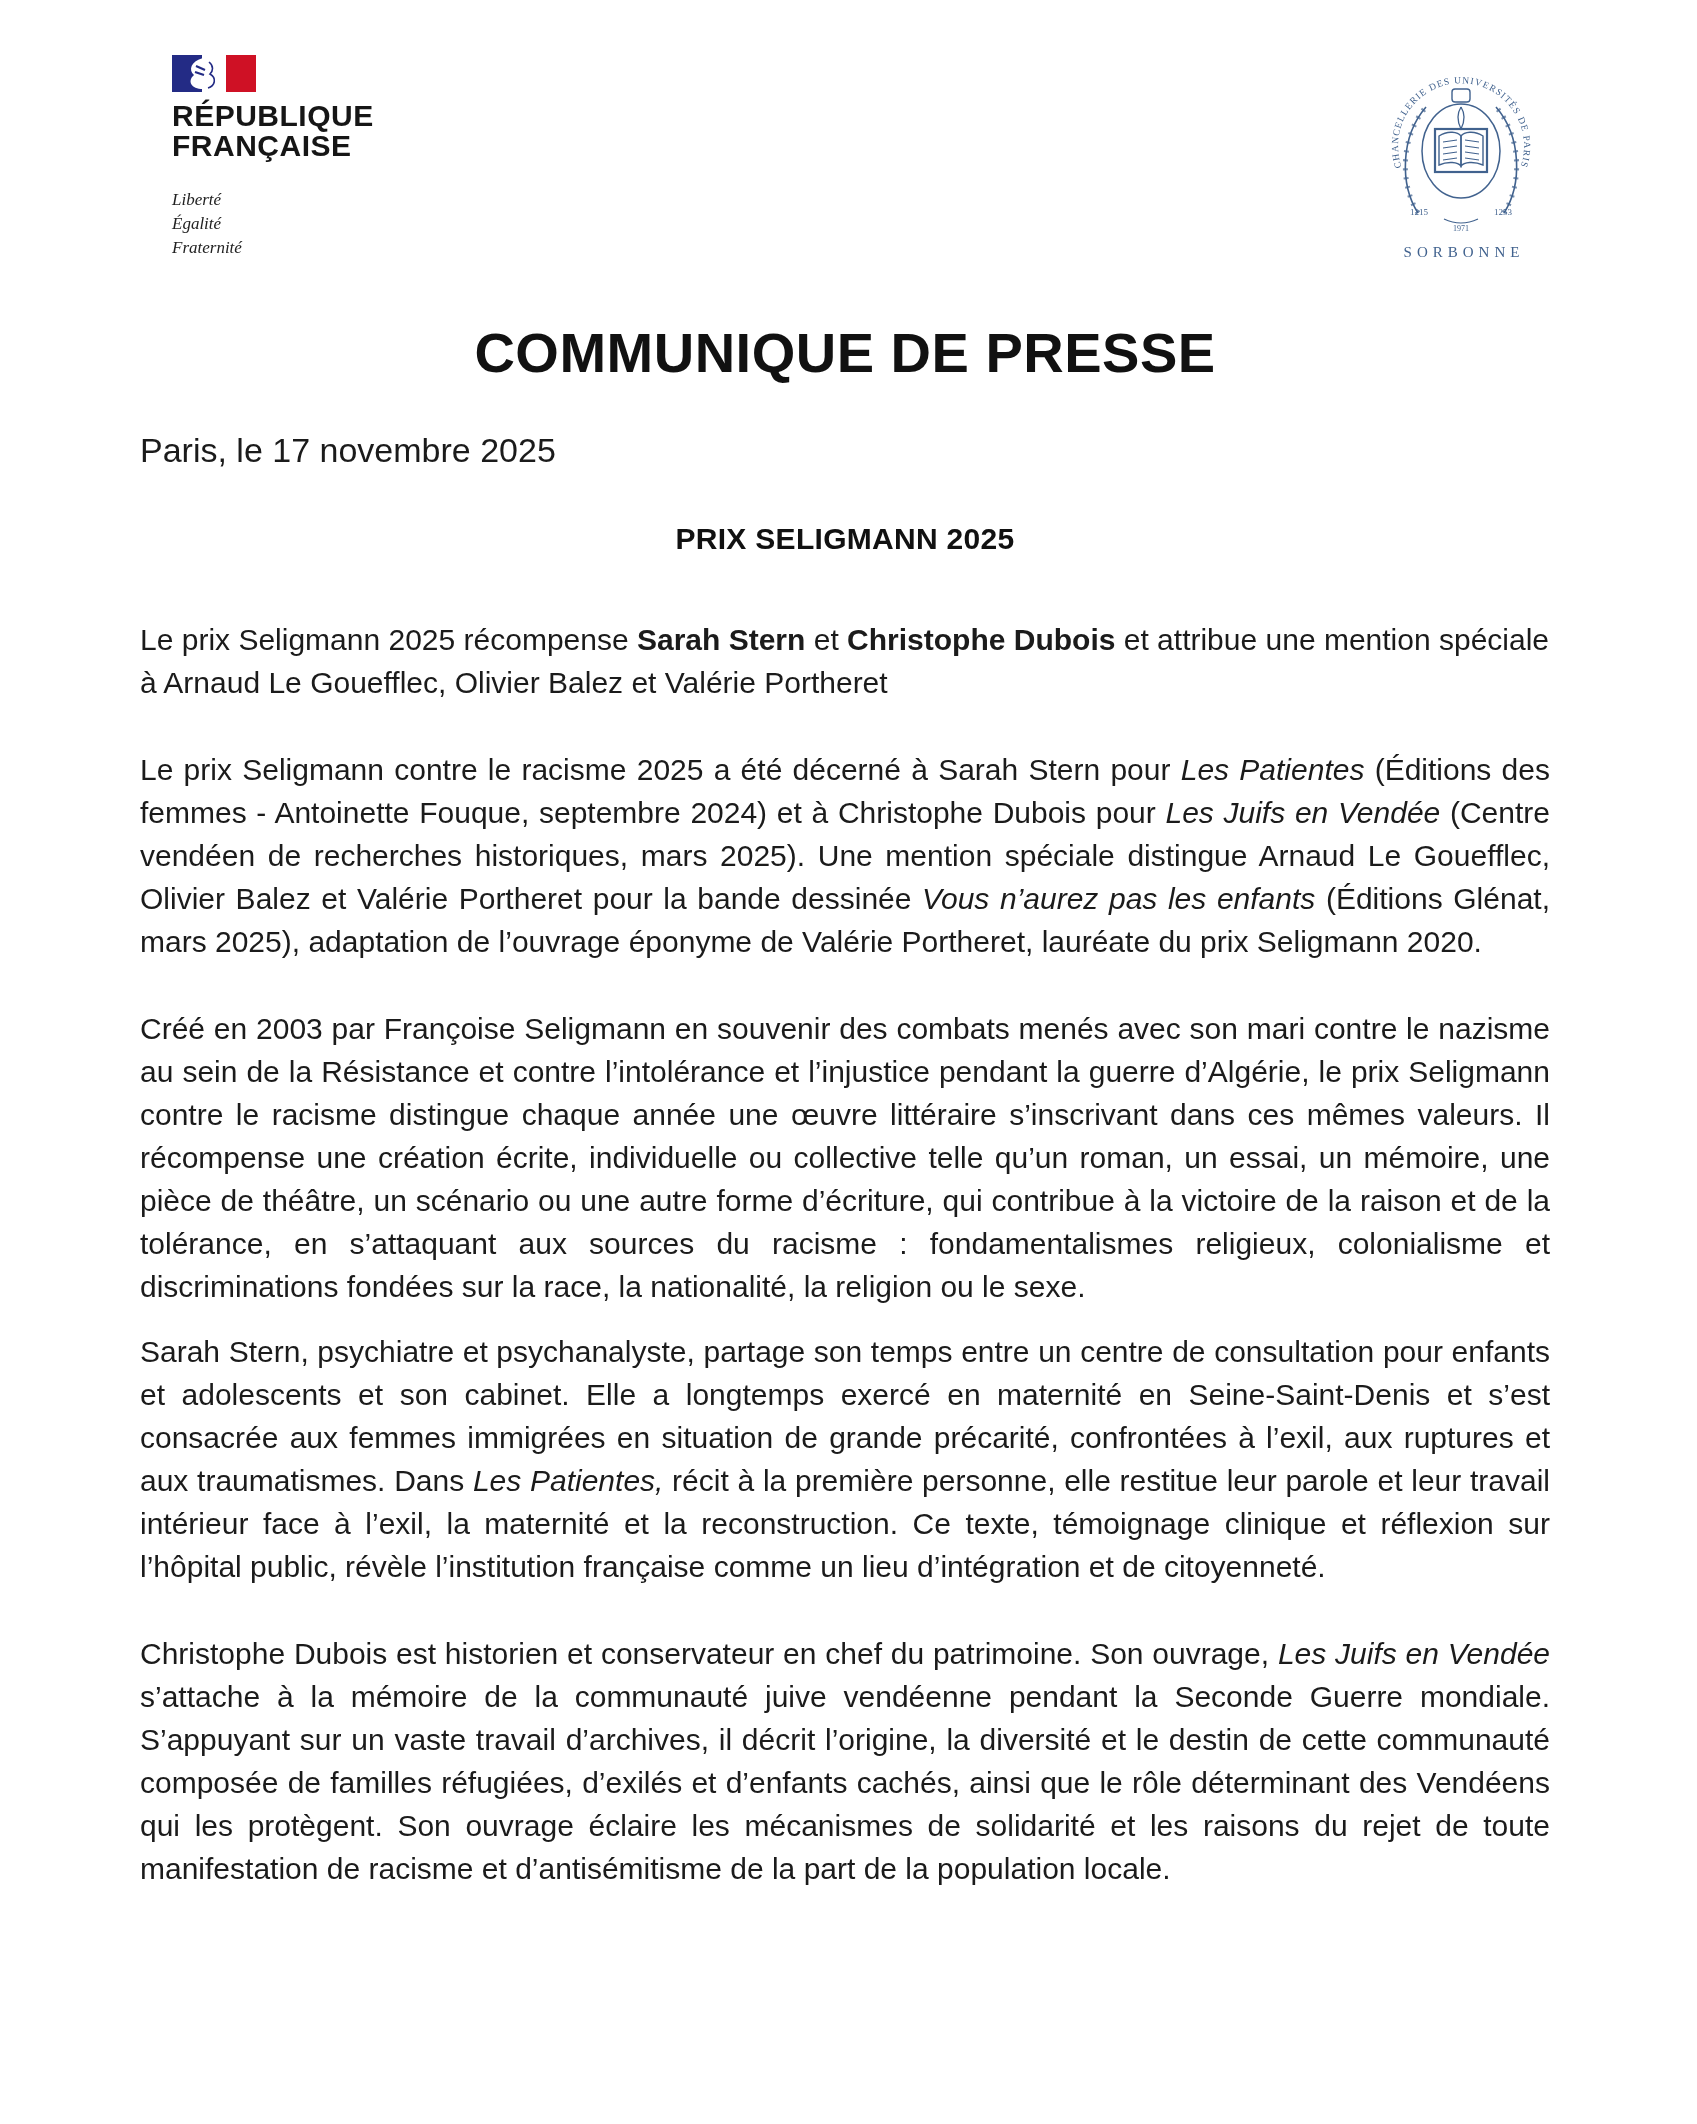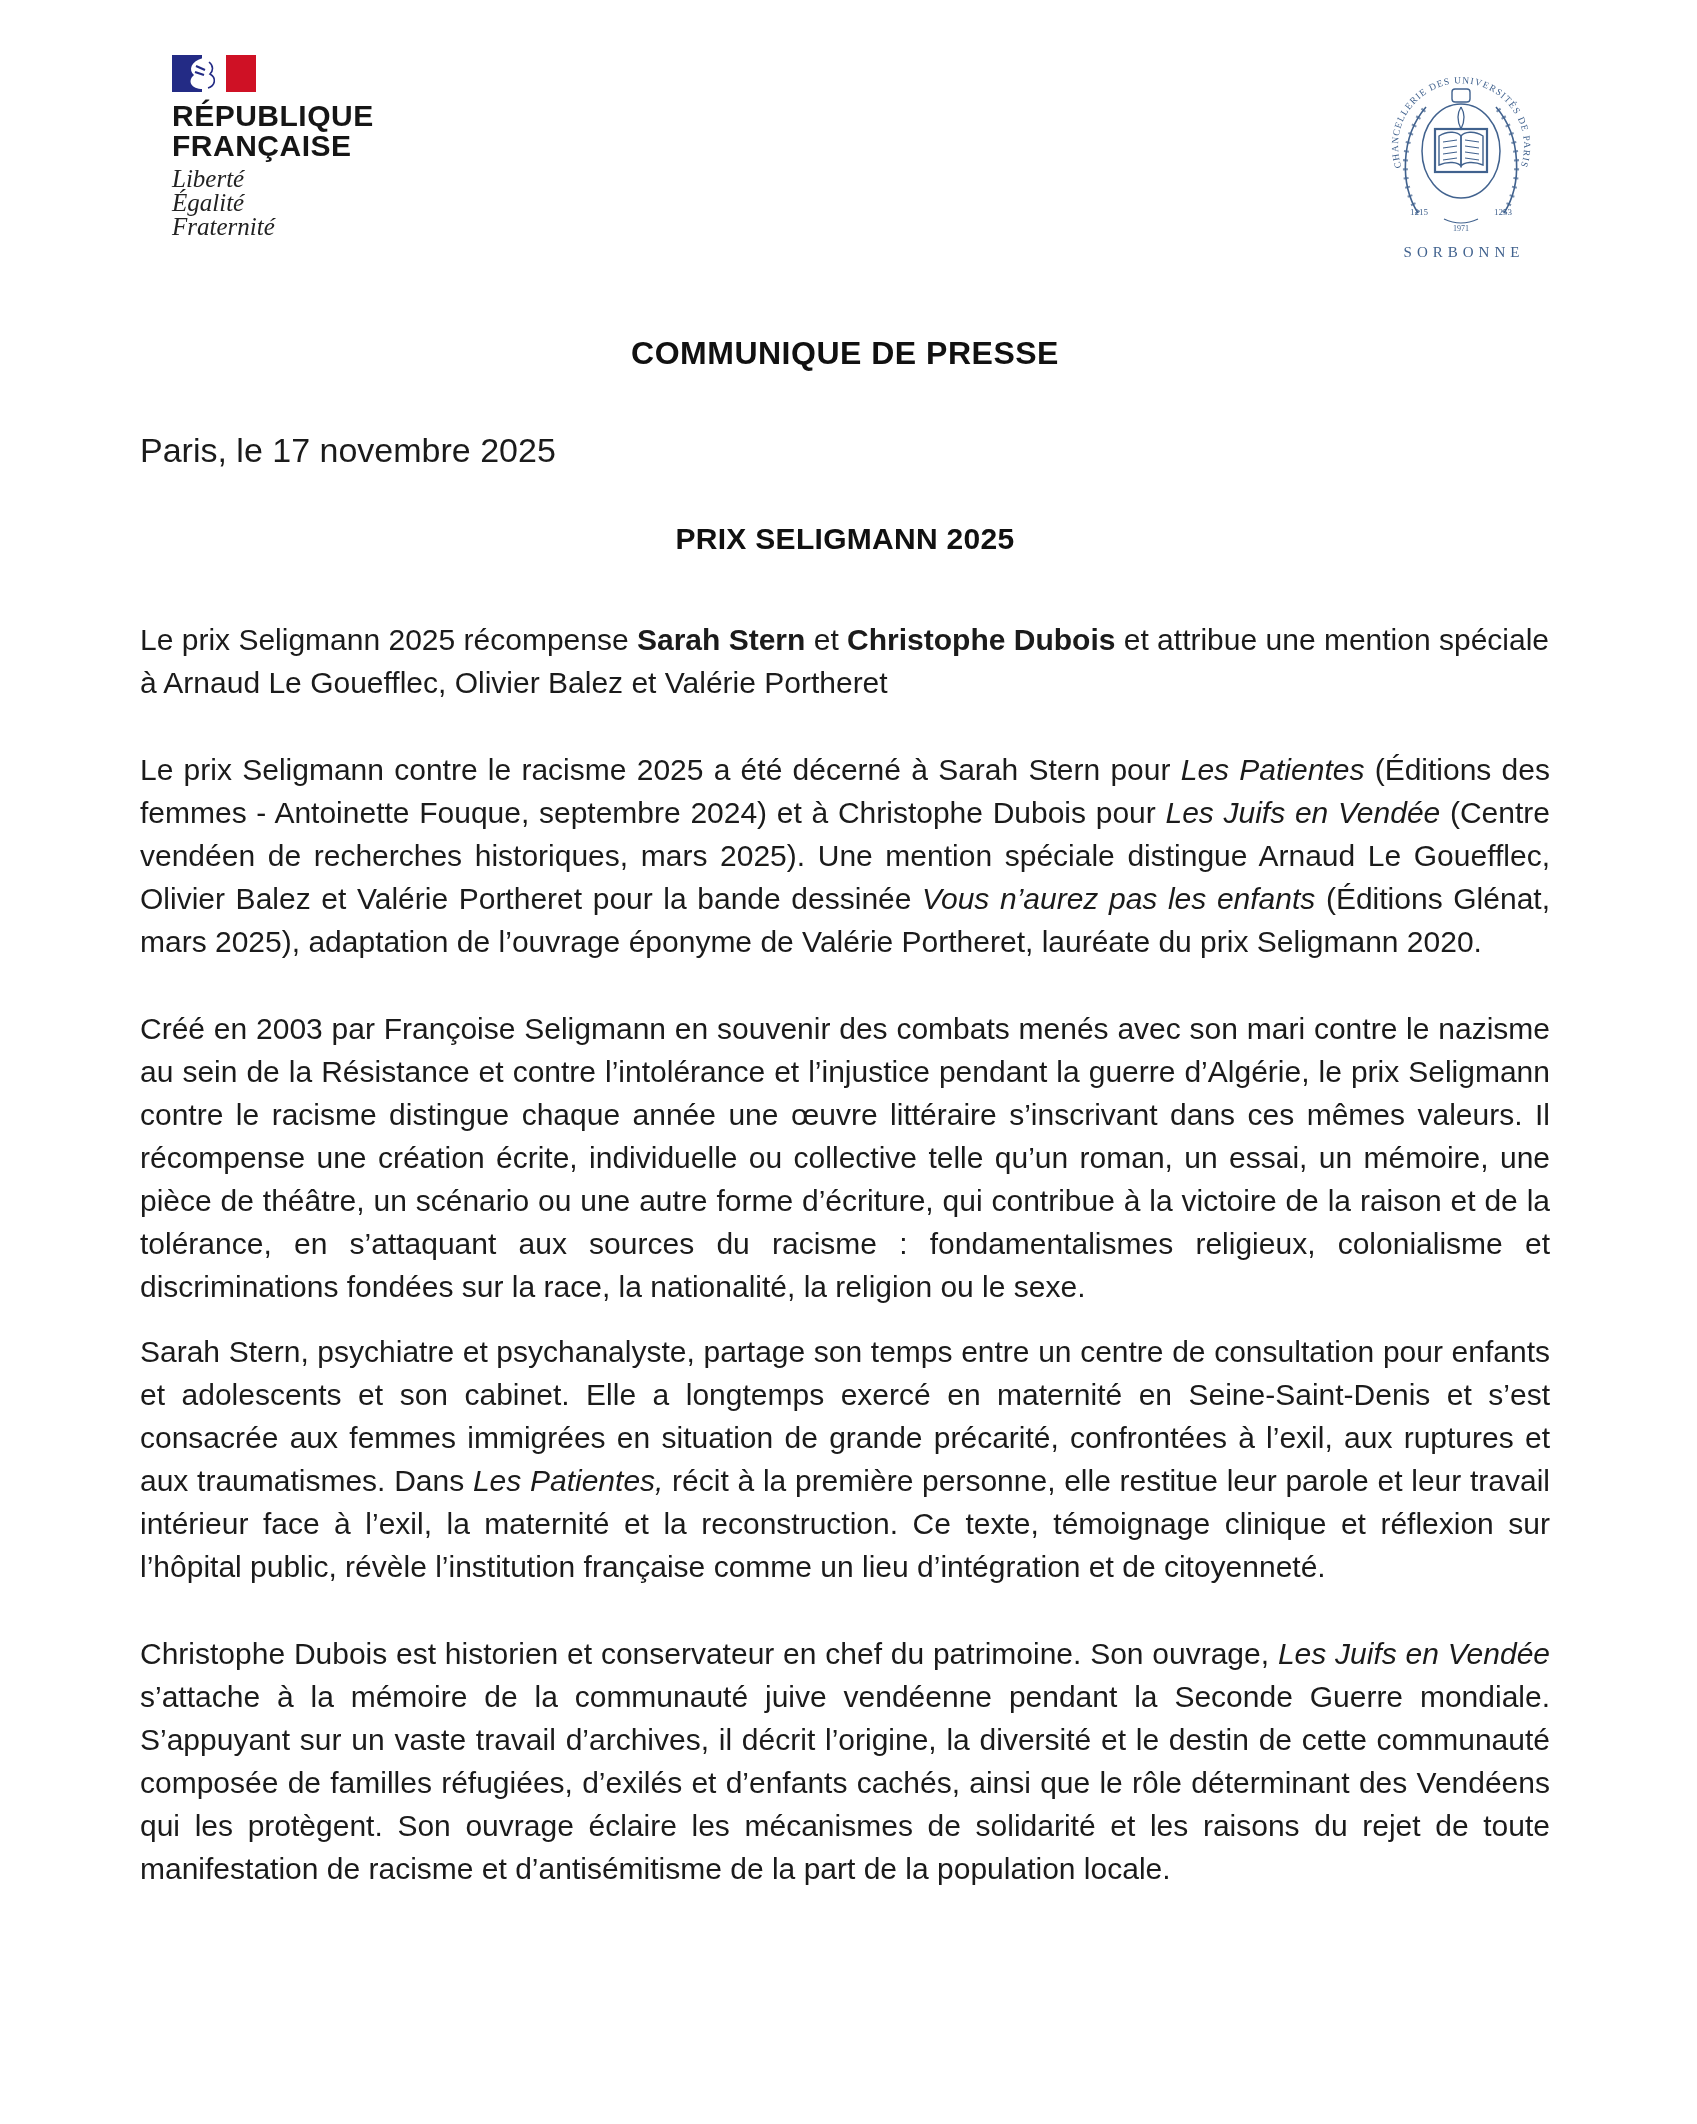--- a/index.html
+++ b/index.html
@@ -28,40 +28,40 @@
   .marianne { margin-left: 32px; }
   .marianne .flag { display: block; margin-bottom: 9px; }
   .rep-name {
     font-weight: 700;
     font-size: 30px;
     line-height: 30px;
     letter-spacing: 0.5px;
     color: #161616;
   }
   .motto {
-    margin-top: 6px;
+    margin-top: 27px;
     font-family: "Liberation Serif", serif;
     font-style: italic;
-    font-size: 25px;
+    font-size: 17px;
     line-height: 24px;
     color: #222;
   }
   .seal { margin-right: 14px; margin-top: 10px; }
   .seal text { fill: #41628e; }
   .seal .st { stroke: #41628e; fill: none; }
   .ring-text { font-size: 9.5px; letter-spacing: 1.1px; font-family: "Liberation Serif", serif; }
   .seal-date { font-size: 9px; font-family: "Liberation Serif", serif; }
   .seal-year { font-size: 8px; font-family: "Liberation Serif", serif; }
   .seal-name { font-size: 15px; letter-spacing: 5px; font-family: "Liberation Serif", serif; }
 
   
   .doc-title {
     margin: 85px 0 0 0;
     text-align: center;
-    font-size: 32px;
+    font-size: 56px;
     line-height: 56px;
     font-weight: 700;
     letter-spacing: 0.5px;
     color: #111;
   }
   .dateline {
     margin-top: 48px;
     font-size: 34px;
     line-height: 43px;
   }

